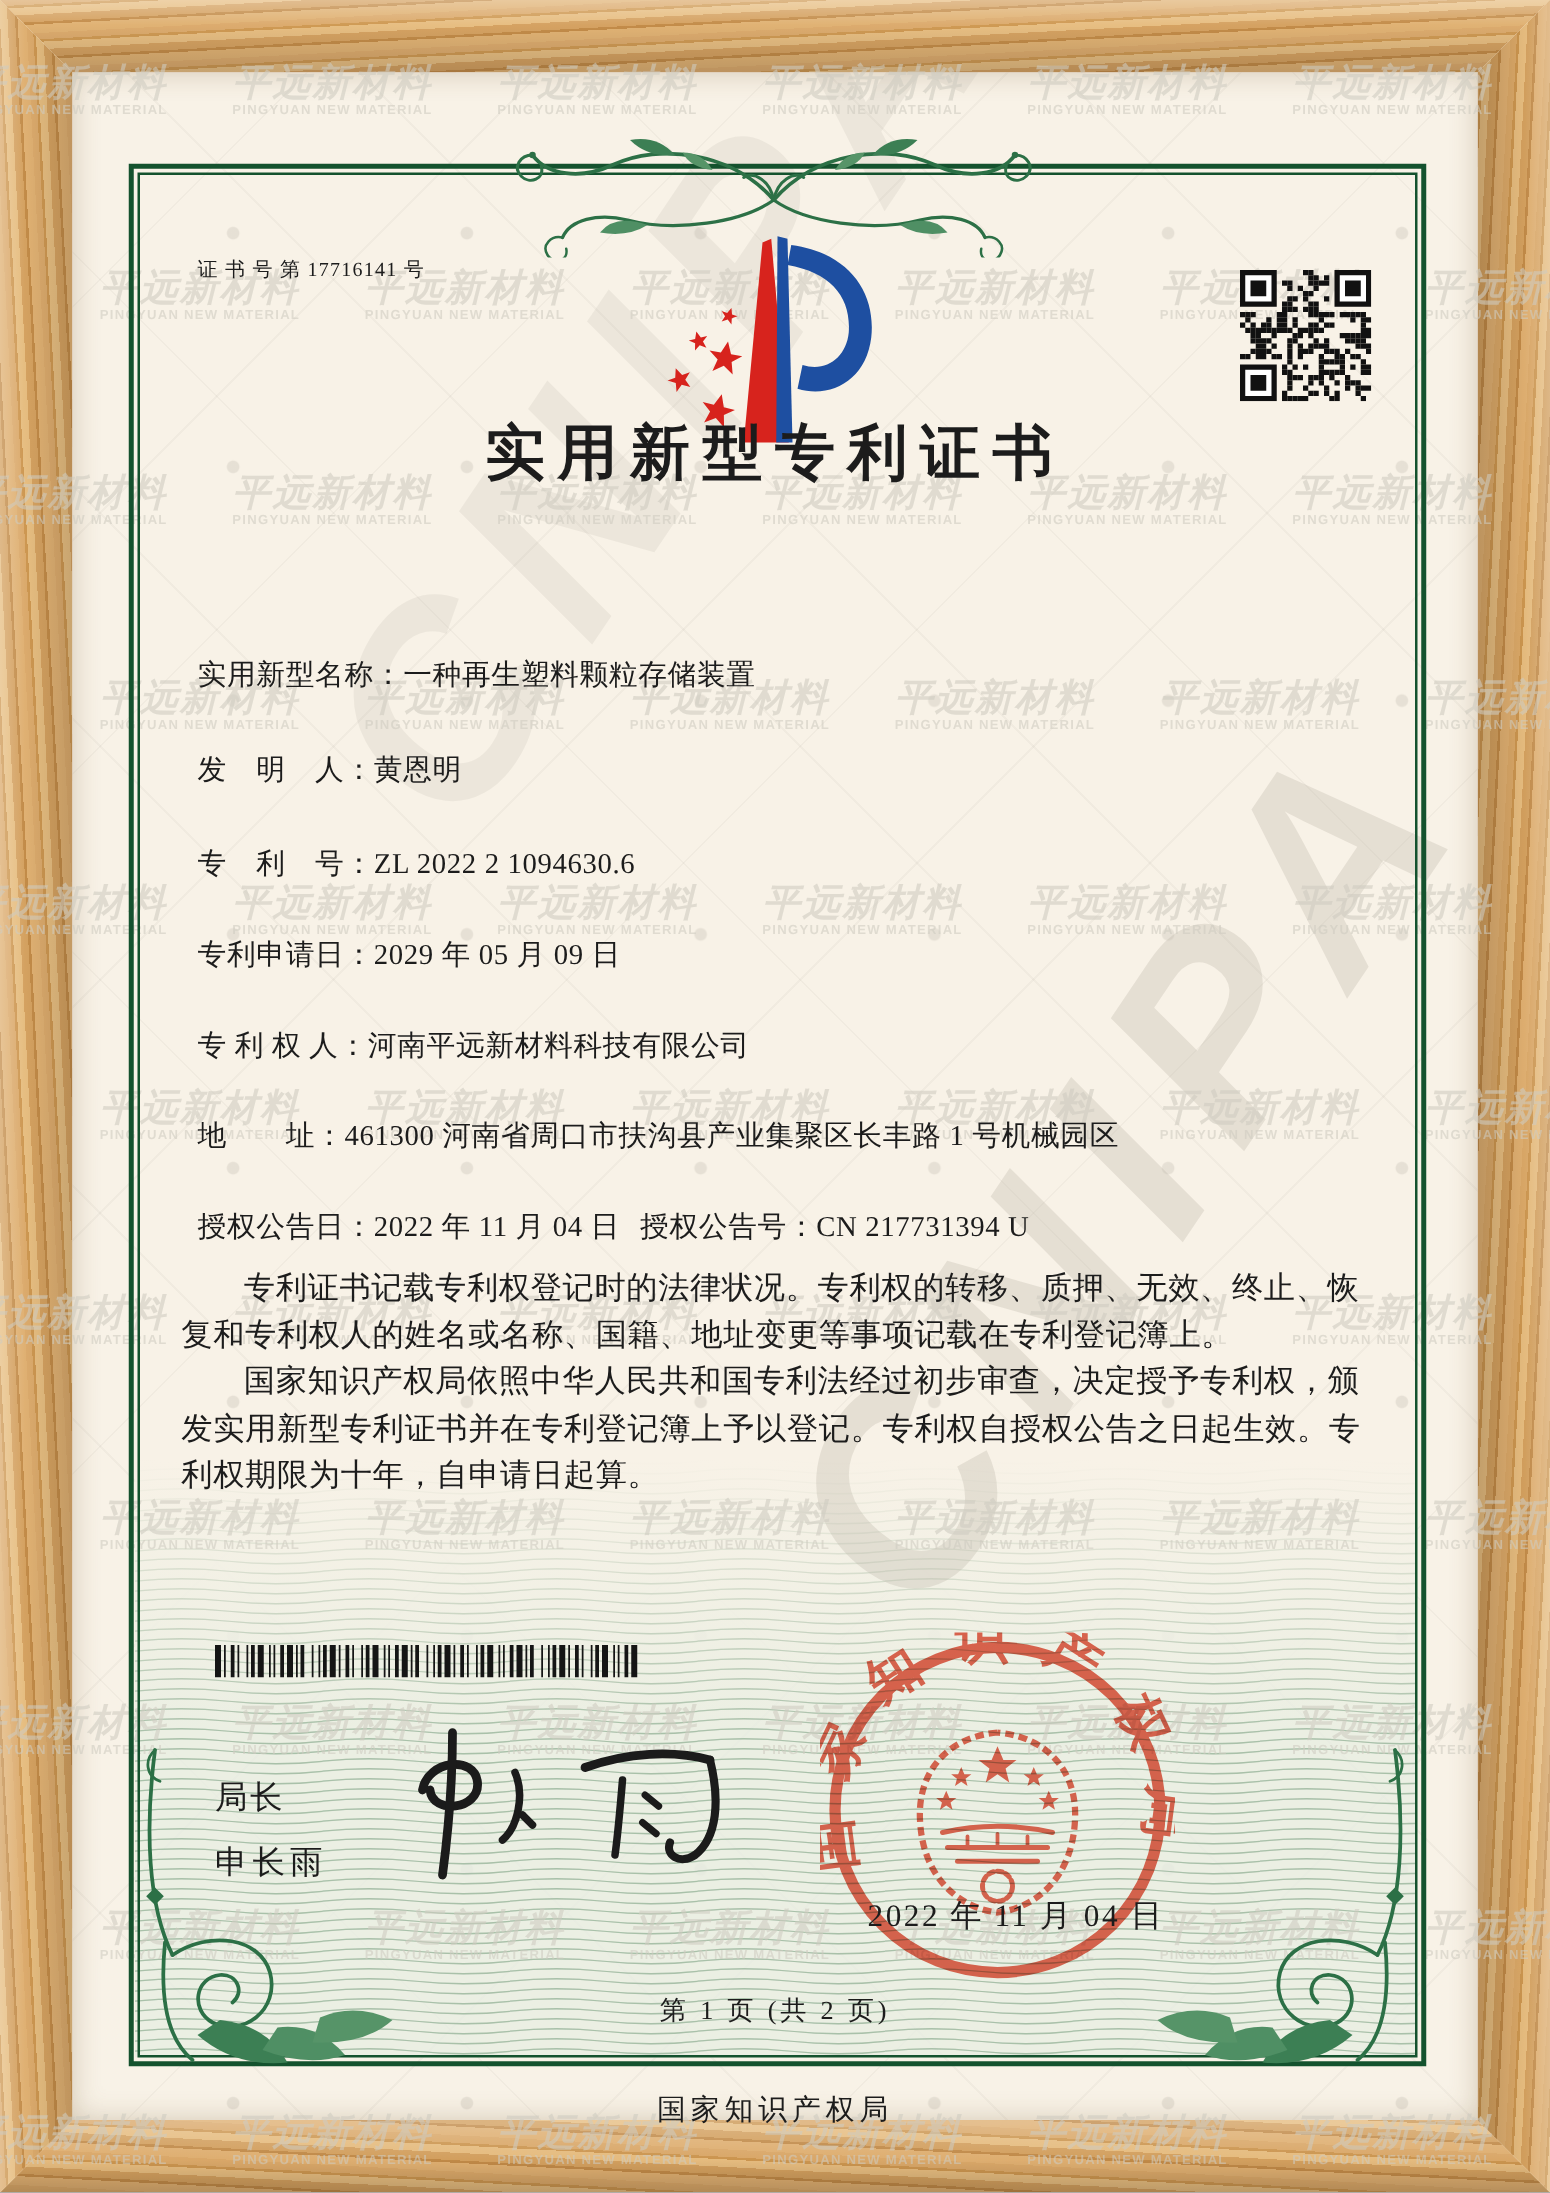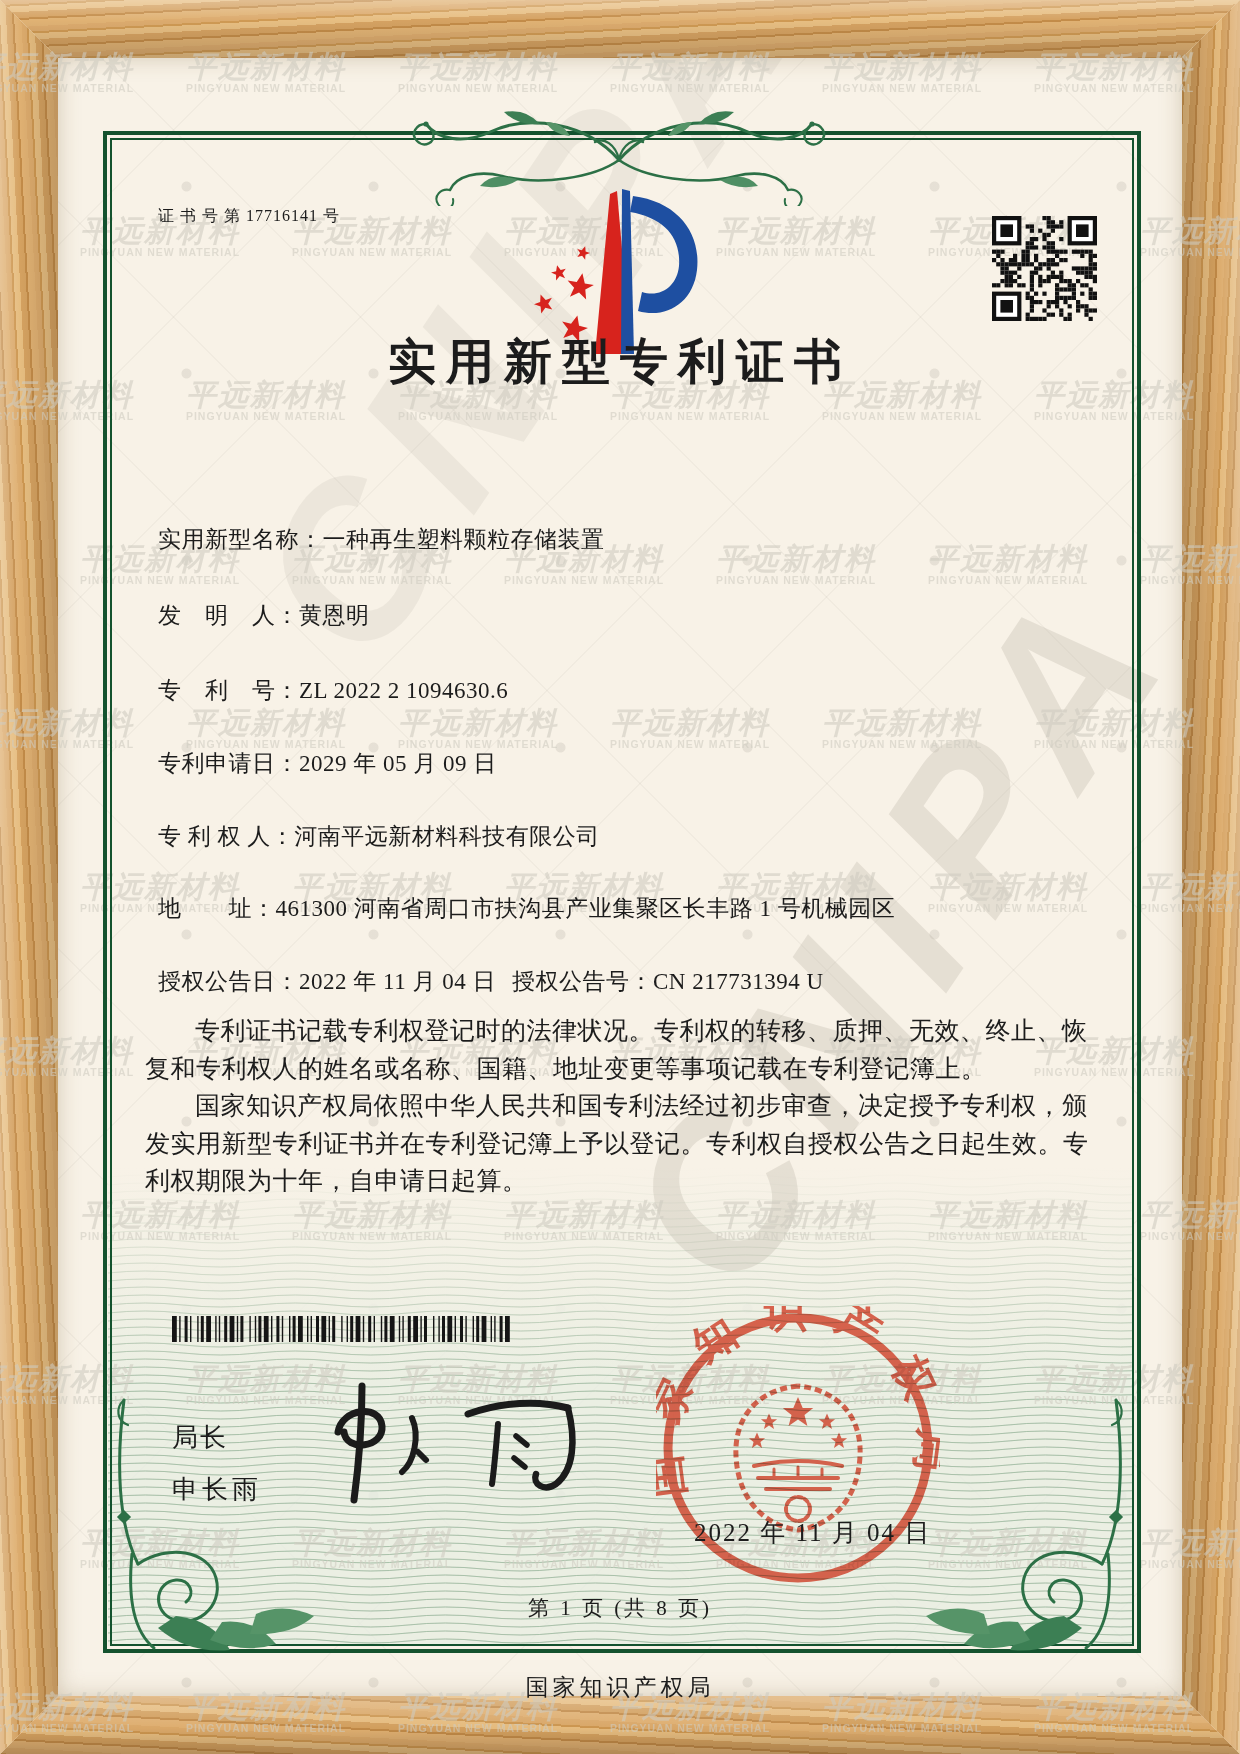--- a/index.html
+++ b/index.html
@@ -789,21 +789,21 @@
         <path d="M112,40 C120,58 114,84 102,94" stroke-width="6"></path>
         <path d="M118,74 l8,8" stroke-width="6"></path>
         <path d="M168,36 C202,24 238,22 268,30"></path>
         <path d="M268,30 C276,62 274,92 256,106 C244,114 232,106 236,96" stroke-width="6.5"></path>
         <path d="M198,46 C196,70 194,92 192,106" stroke-width="6"></path>
         <path d="M216,58 l11,9" stroke-width="5.5"></path>
         <path d="M214,80 l11,9" stroke-width="5.5"></path>
       </g>
     </svg>
 
-    <div class="page-footer">第 1 页 (共 8 页)</div>
+    <div class="page-footer">第 1 页 (共 2 页)</div>
     <div class="continuation">国家知识产权局</div>
   </div>
 
   <svg class="seal" width="284" height="284" viewBox="0 0 284 284">
     <g fill="#e25742" stroke="#e25742">
       <circle cx="142" cy="142" r="130" fill="none" stroke-width="9"></circle>
       <defs>
           <path id="sealArc" d="M 42,206 A 120,120 0 1 1 242,206" fill="none"></path>
         </defs>
       <text font-size="42" font-weight="bold" letter-spacing="26" stroke="none" font-family="Liberation Sans, DejaVu Sans, sans-serif">

